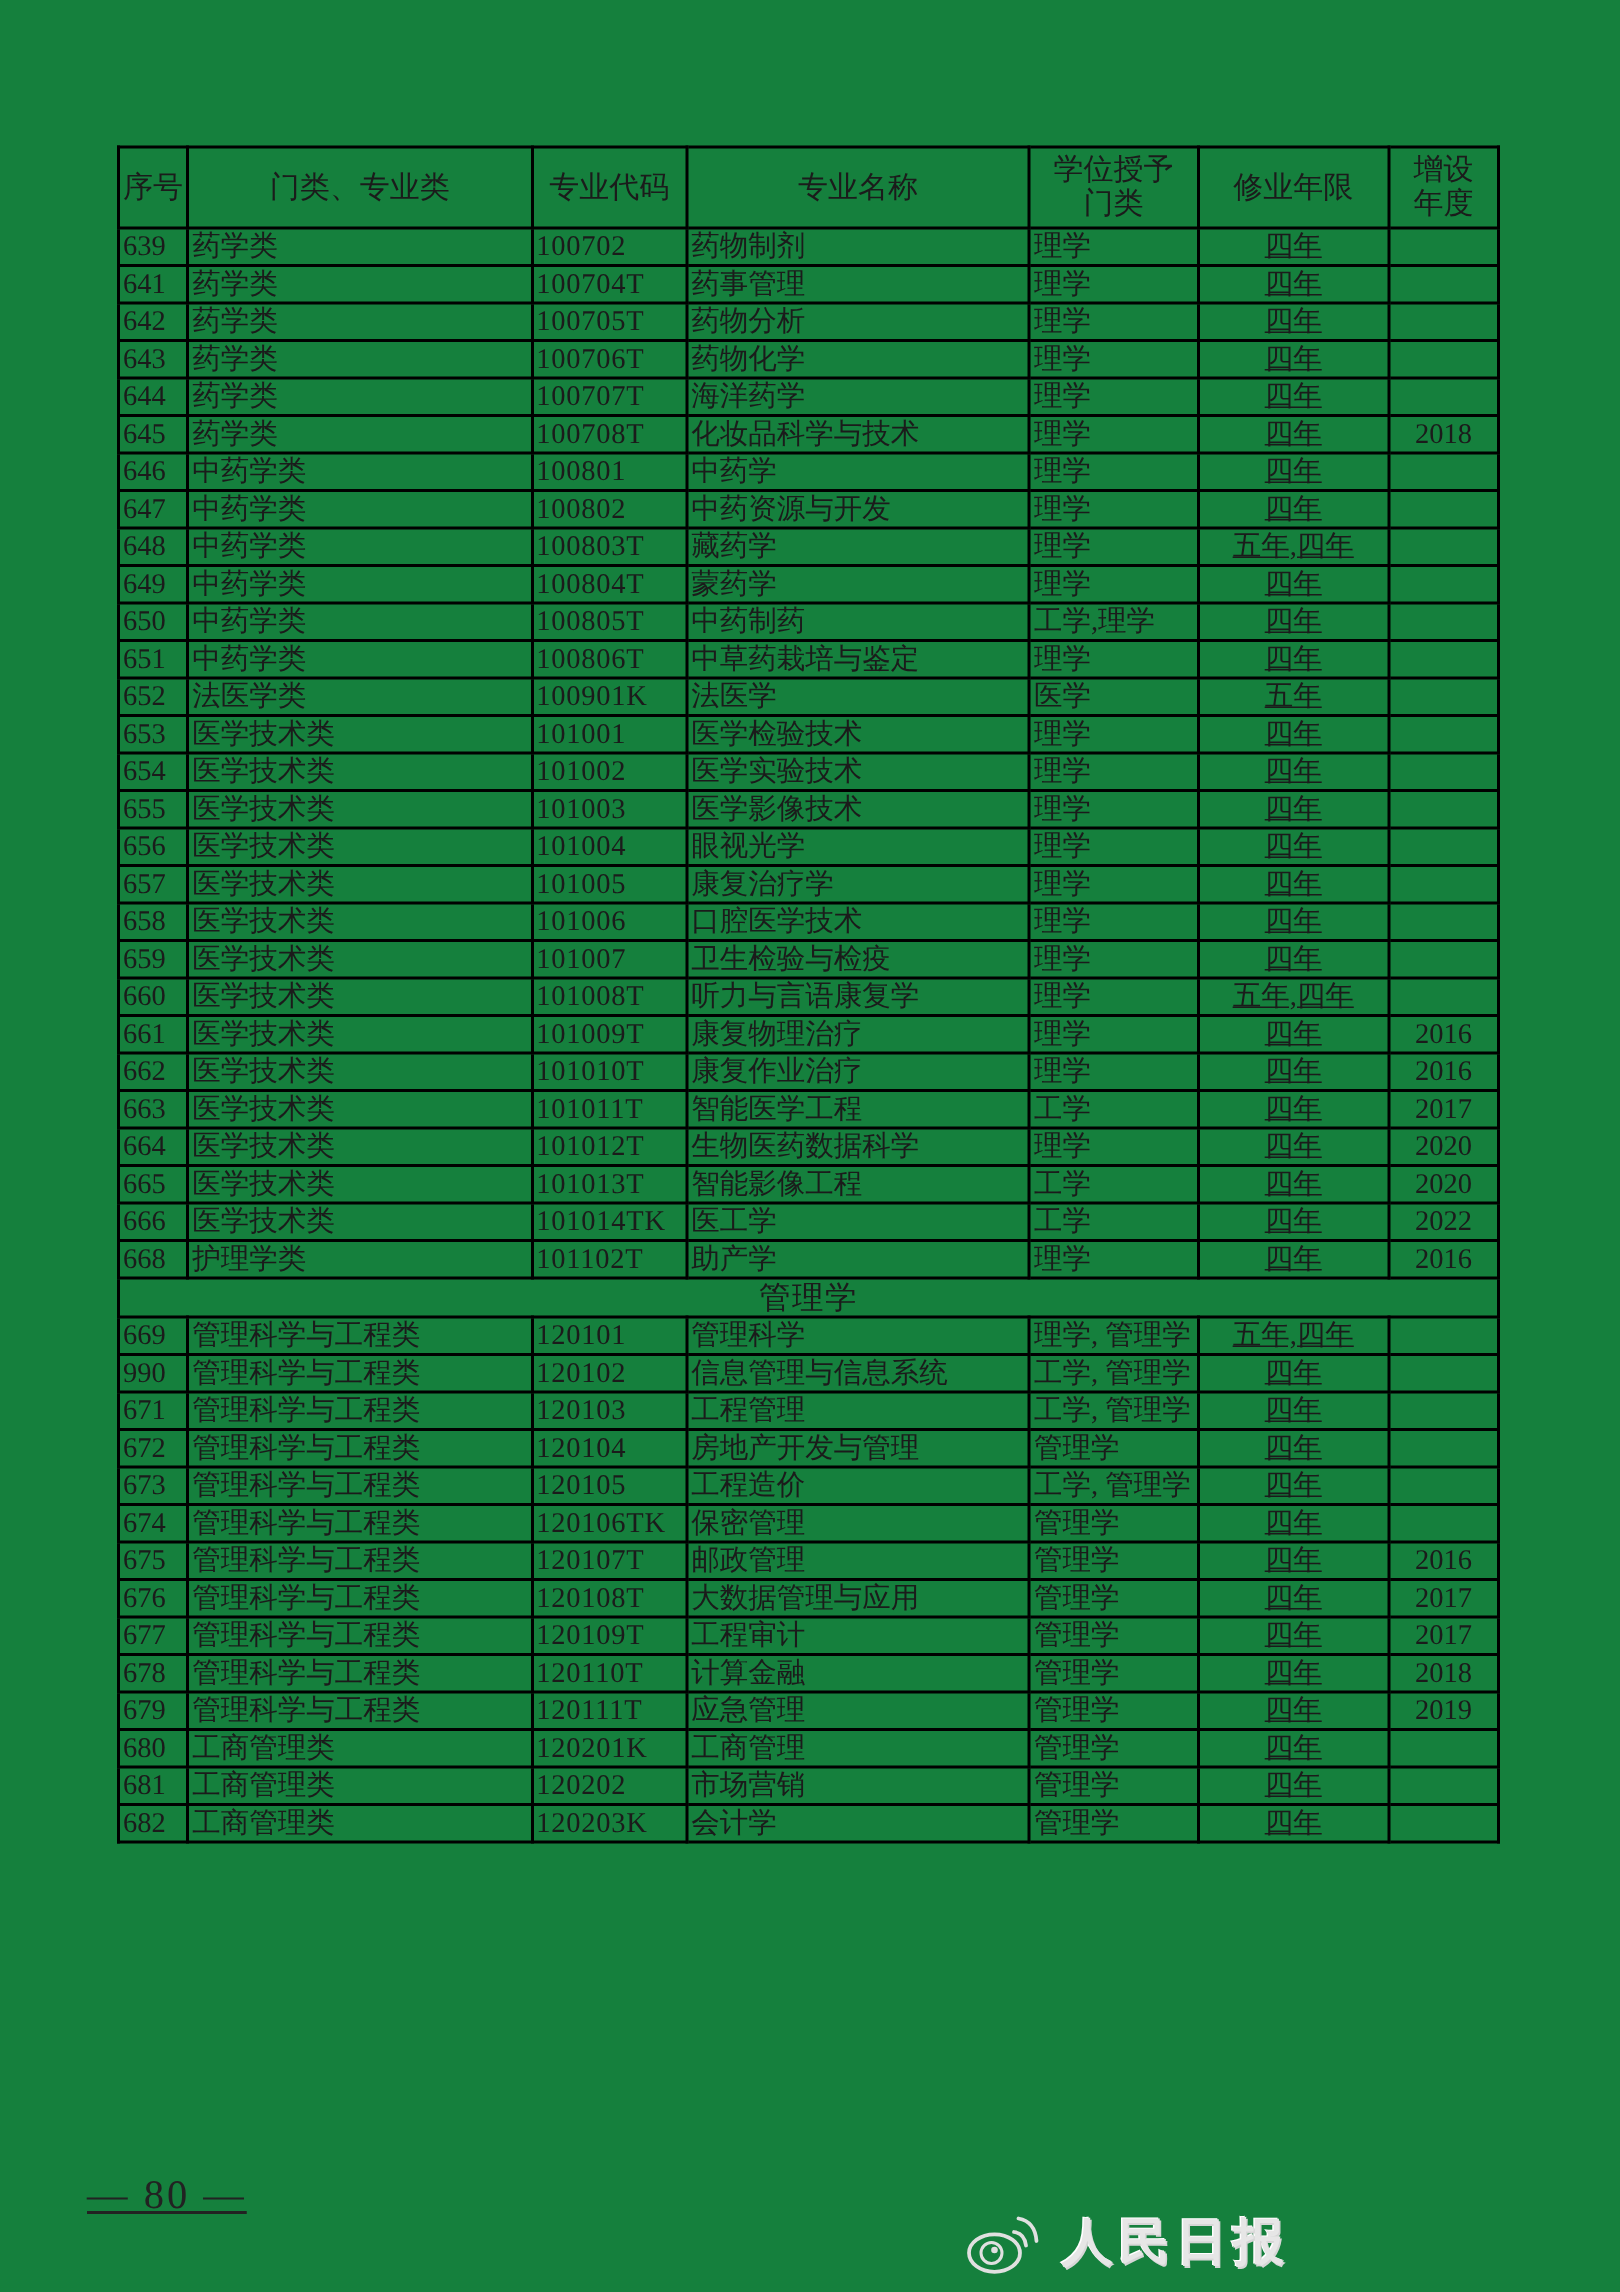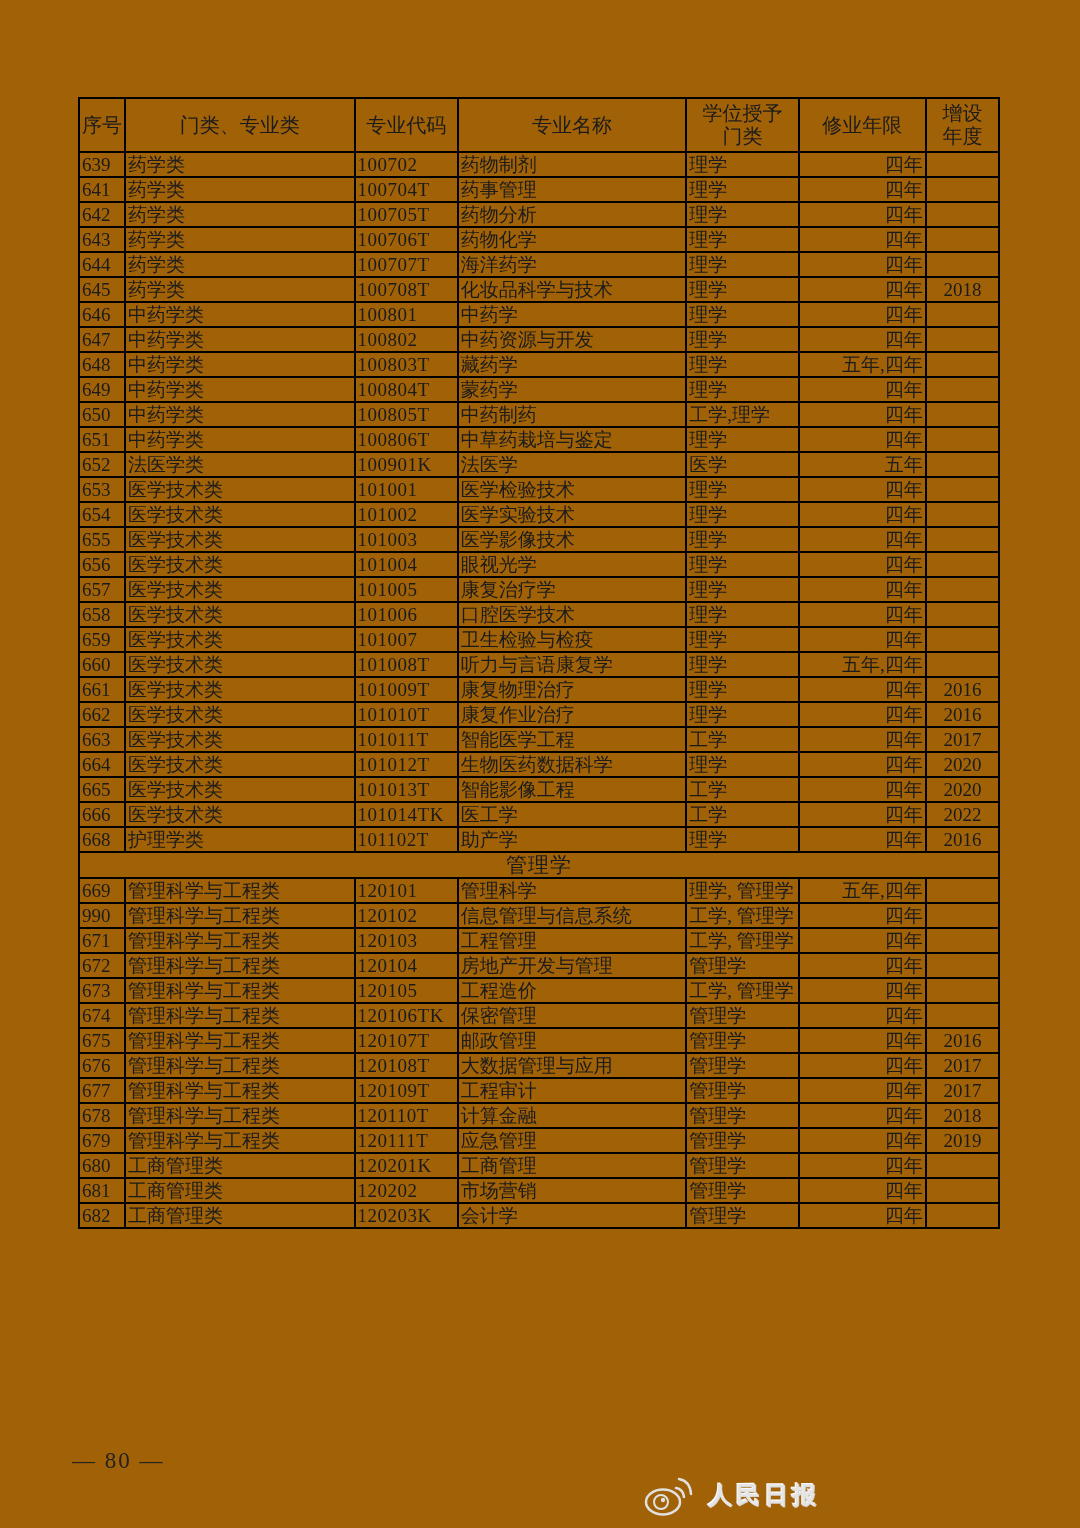--- a/index.html
+++ b/index.html
@@ -4,21 +4,21 @@
 <style>
   html, body {
     margin: 0;
     padding: 0;
     background: #ffffff;
   }
   .page {
     position: relative;
     width: 1080px;
     height: 1528px;
-    background: #a16207;
+    background: #15803d;
     font-family: "Liberation Serif", "DejaVu Serif", serif;
     color: #1b1b1b;
     overflow: hidden;
   }
   table.majors {
     position: absolute;
     left: 78px;
     top: 97px;
     width: 922px;
     border-collapse: collapse;
@@ -38,46 +38,47 @@
     white-space: pre-line;
     height: 52px;
     font-size: 20px;
   }
   table.majors tbody tr { height: 25px; }
   td.c-no   { text-align: left; }
   td.c-cat  { text-align: left; padding-left: 5px; }
   td.c-code { text-align: left; padding-left: 5px; letter-spacing: 0.5px; }
   td.c-name { text-align: left; padding-left: 6px; }
   td.c-degree { text-align: left; }
-  td.c-years  { text-align: right; }
+  td.c-years  { text-align: center; text-decoration: underline; }
   td.c-added  { text-align: center; }
   tr.section-row { height: 46px; }
   tr.section-row td {
     text-align: center;
     font-size: 21px;
     font-weight: 500;
     letter-spacing: 1px;
   }
   .page-number {
     position: absolute;
-    left: 72px;
+    left: 58px;
     top: 1448px;
-    font-size: 23px;
+    font-size: 27px;
     letter-spacing: 2px;
     color: #222;
+    text-decoration: underline;
   }
   .watermark {
     position: absolute;
     left: 642px;
     top: 1472px;
     display: flex;
     align-items: center;
     gap: 10px;
     color: #e6e6e6;
-    font-size: 24px;
+    font-size: 34px;
     font-weight: bold;
     letter-spacing: 4px;
     text-shadow: 1px 1px 0 #d6d6d6, -1px -1px 0 #ffffff;
     user-select: none;
   }
   .watermark svg { display: block; }
 </style>
 </head>
 <body>
 

